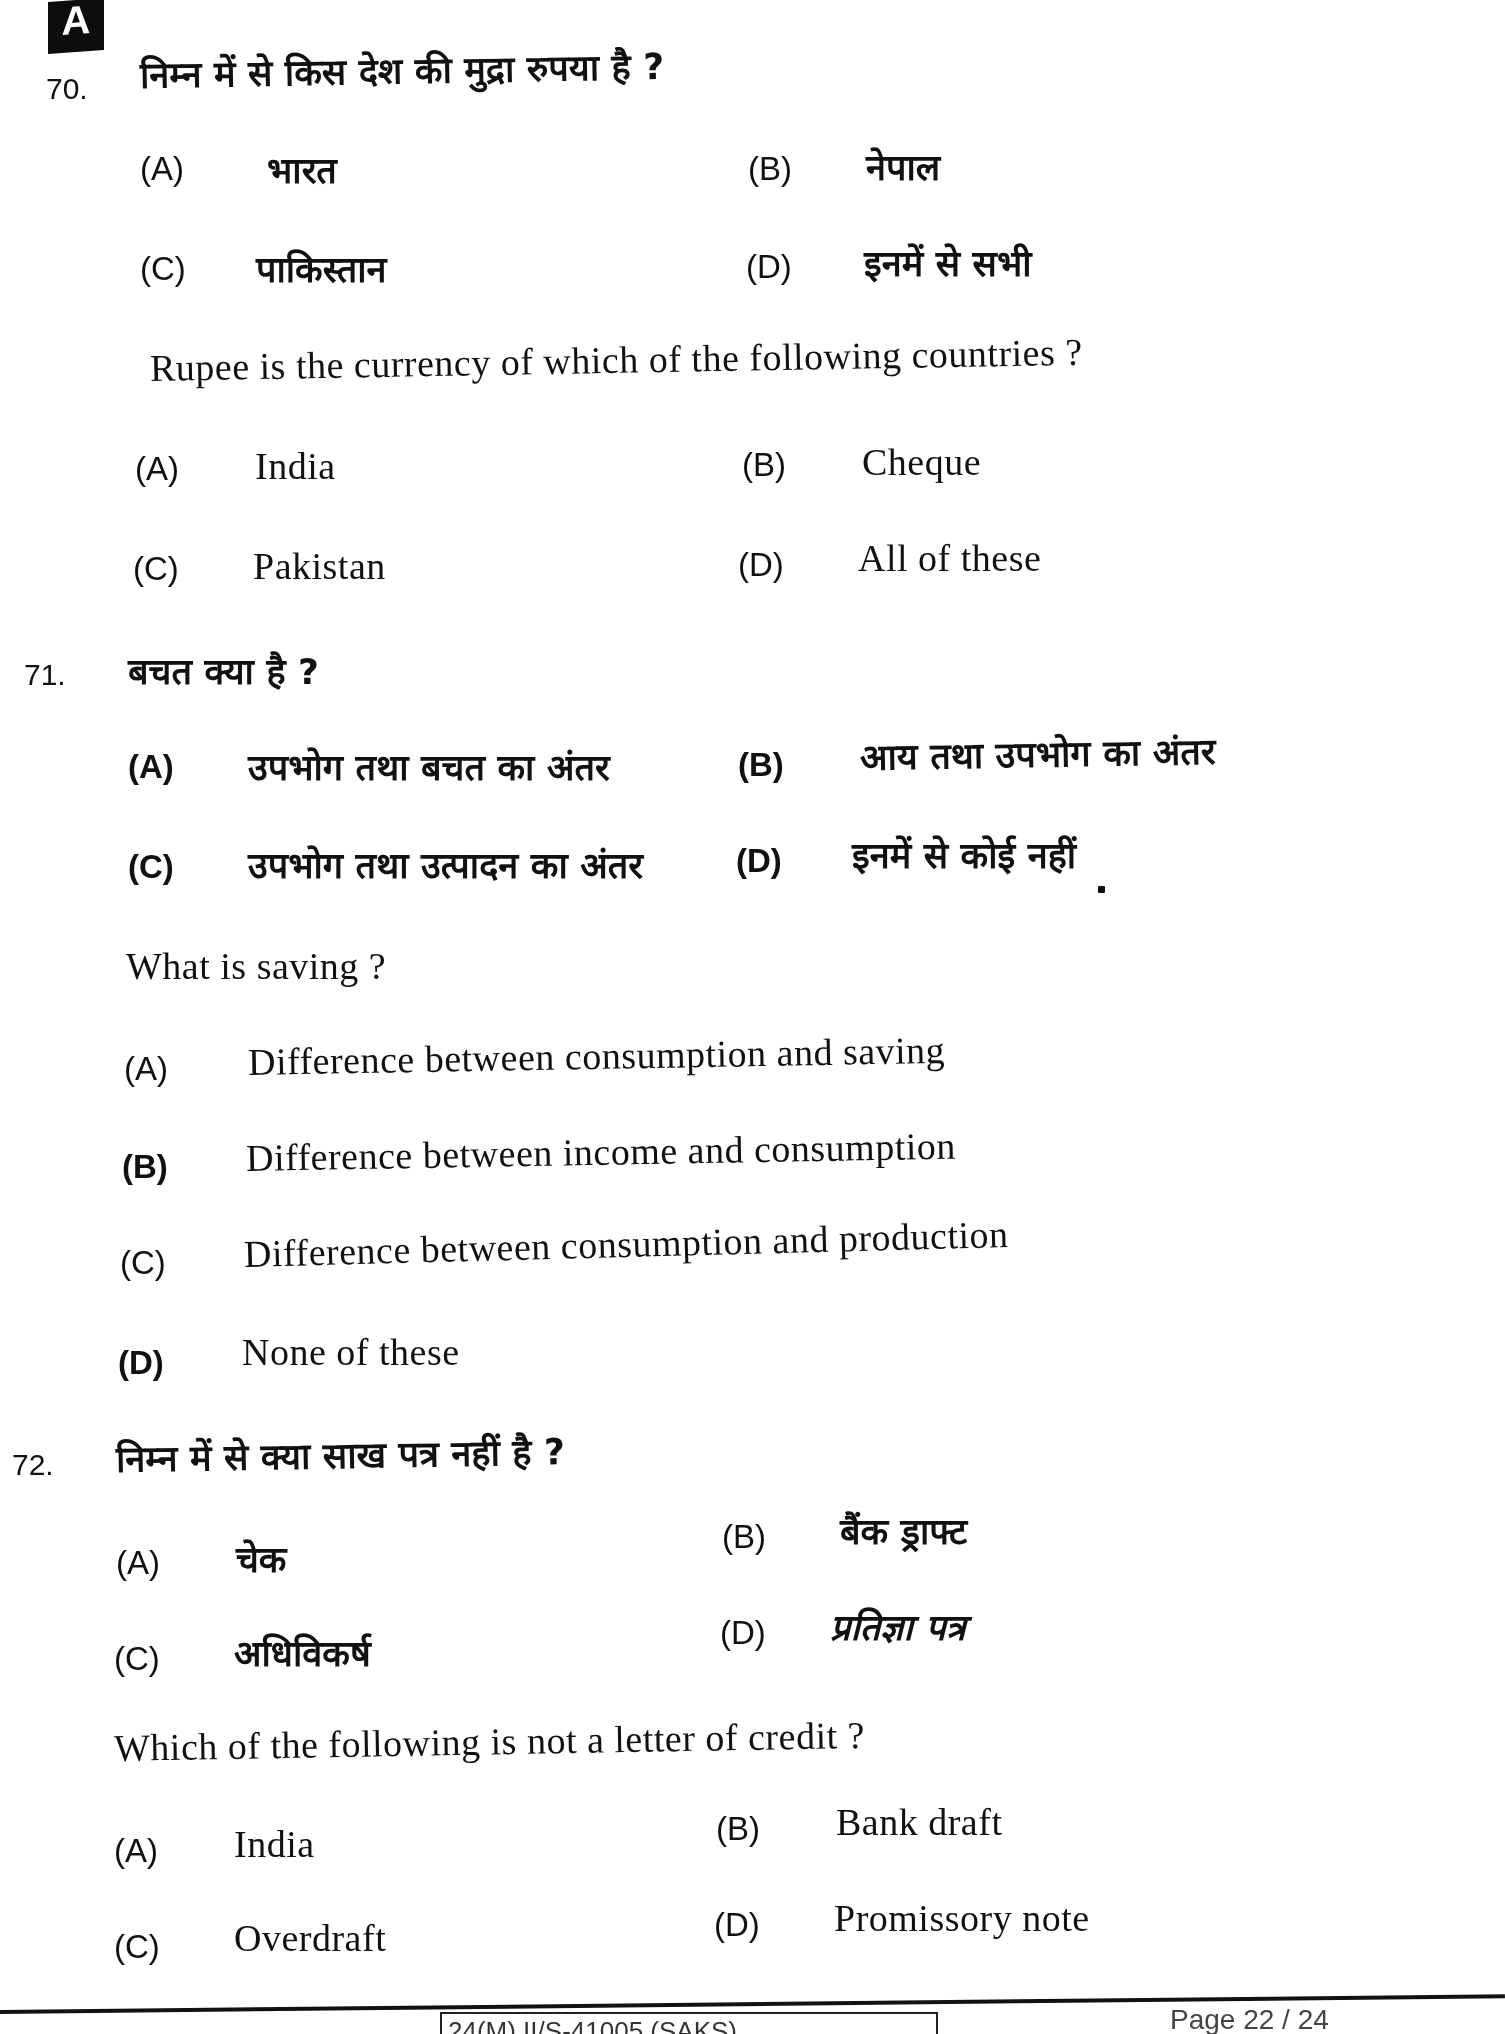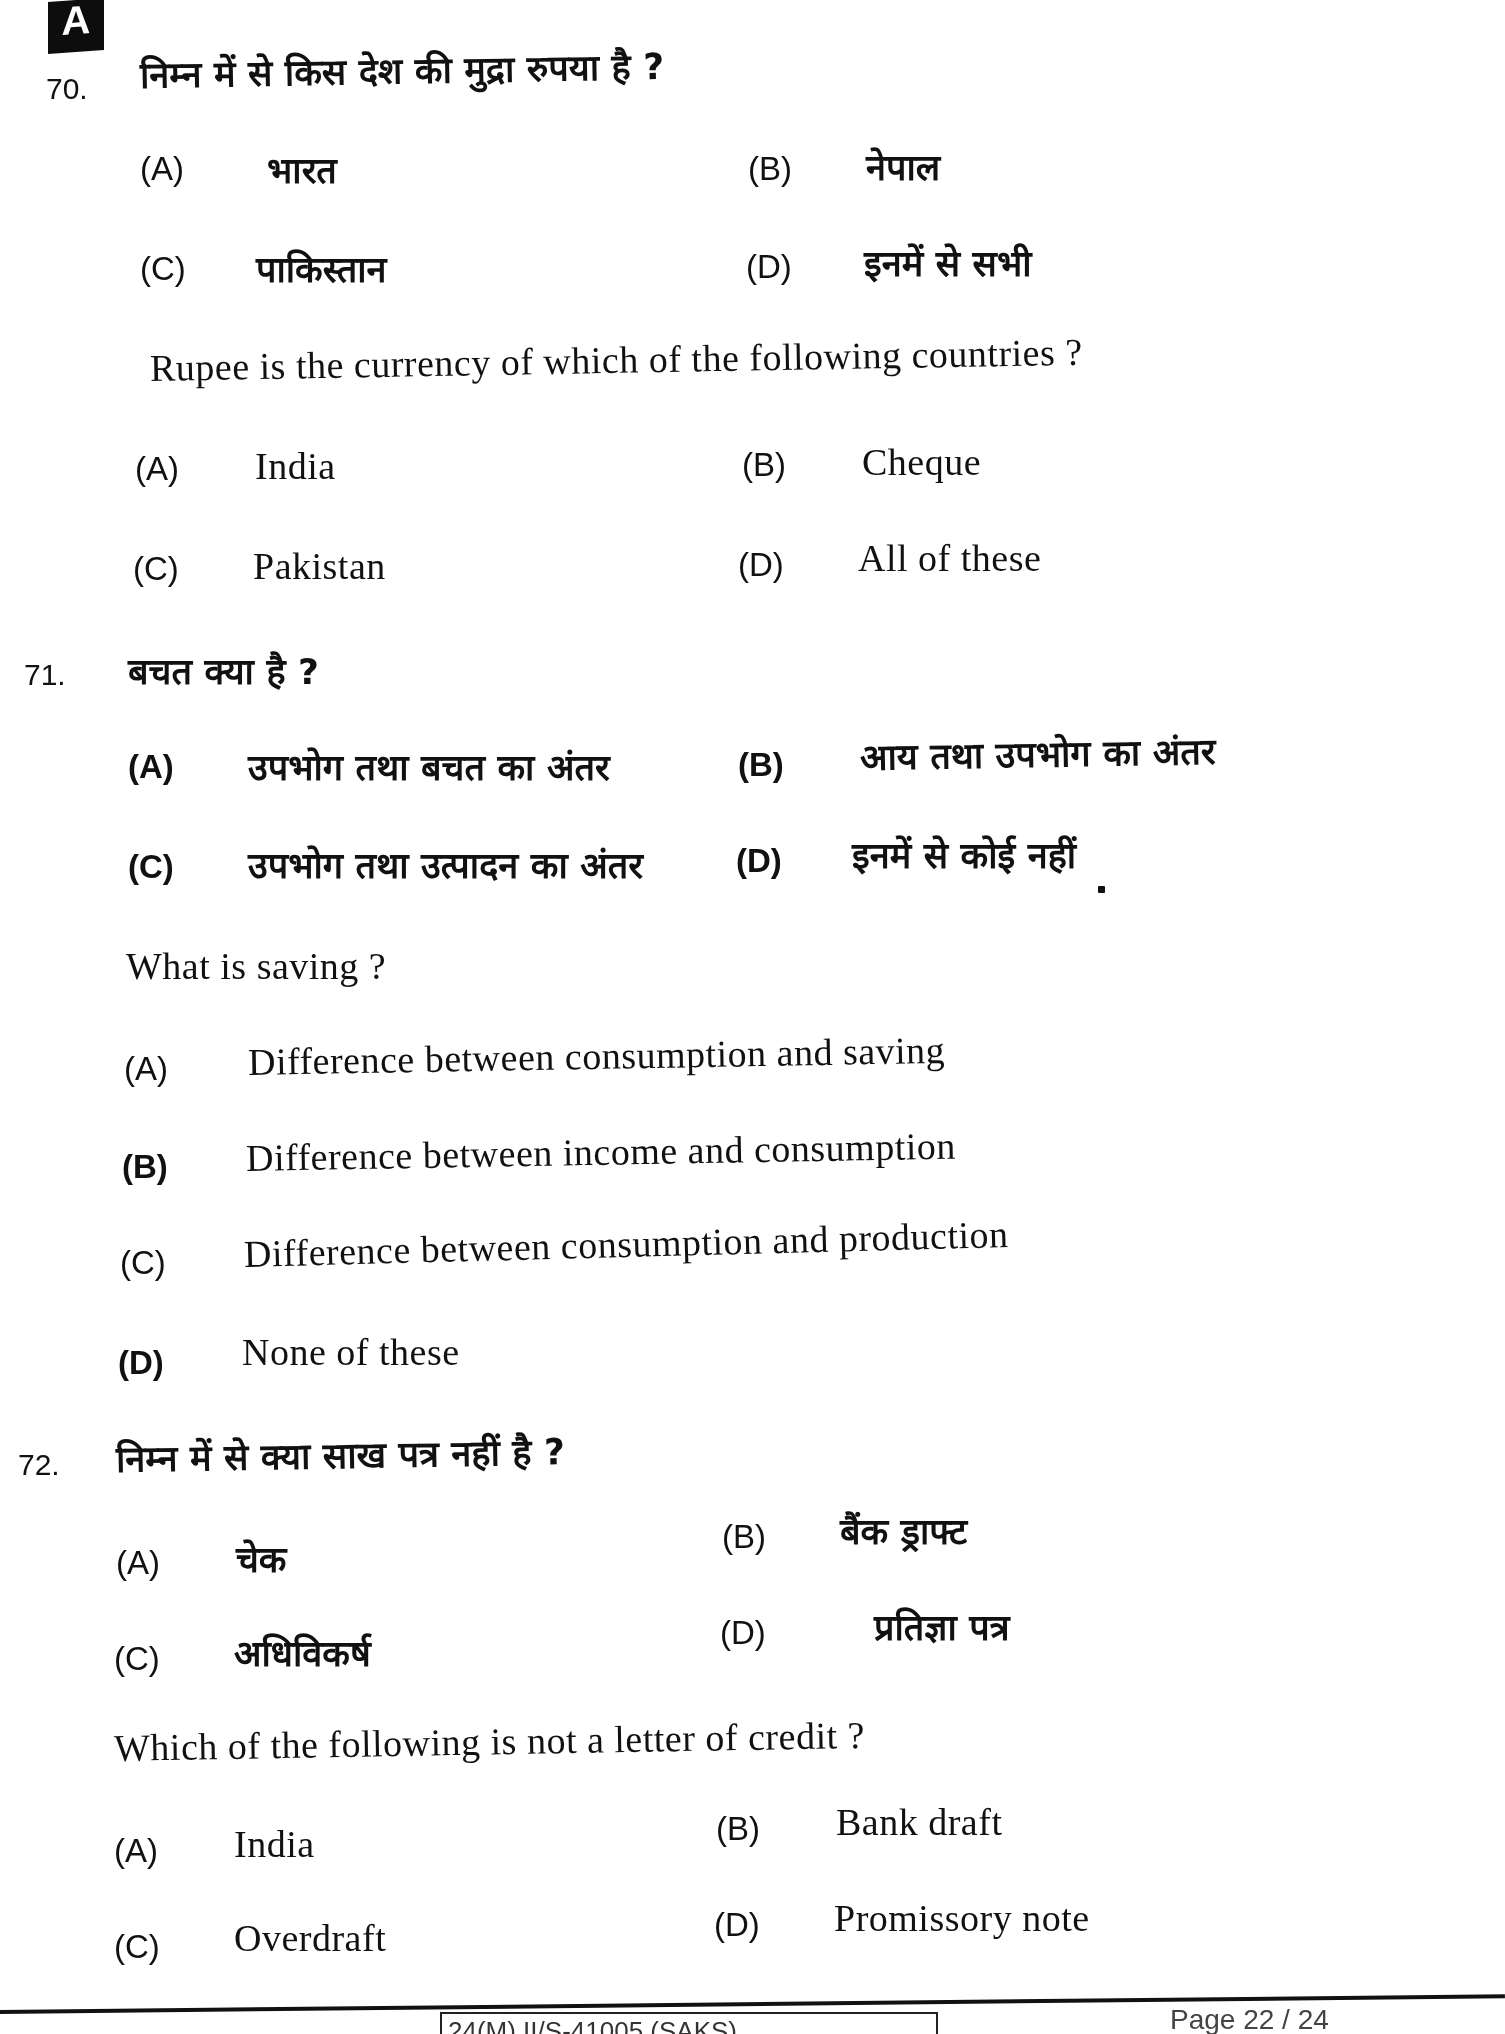--- a/index.html
+++ b/index.html
@@ -149,32 +149,32 @@
     <div class="abs eng tilt-up" style="left:246px; top:1136px;">Difference between income and consumption</div>
 
     <div class="abs label" style="left:120px; top:1244px;">(C)</div>
     <div class="abs eng tilt-up2" style="left:244px; top:1232px;">Difference between consumption and production</div>
 
     <div class="abs label bold" style="left:118px; top:1344px;">(D)</div>
     <div class="abs eng" style="left:242px; top:1330px;">None of these</div>
   </div>
 
   <div>
-    <div class="abs qnum" style="left:18px; top:1448px;">72.</div>
+    <div class="abs qnum" style="left:12px; top:1448px;">72.</div>
     <div class="abs hindi tilt-up" style="left:116px; top:1434px;">निम्न में से क्या साख पत्र नहीं है ?</div>
 
     <div class="abs label" style="left:116px; top:1544px;">(A)</div>
     <div class="abs hindi" style="left:236px; top:1534px;">चेक</div>
     <div class="abs label" style="left:722px; top:1518px;">(B)</div>
     <div class="abs hindi" style="left:840px; top:1506px;">बैंक ड्राफ्ट</div>
 
     <div class="abs label" style="left:114px; top:1640px;">(C)</div>
     <div class="abs hindi" style="left:234px; top:1628px;">अधिविकर्ष</div>
     <div class="abs label" style="left:720px; top:1614px;">(D)</div>
-    <div class="abs hindi" style="left:874px; top:1602px;">प्रतिज्ञा पत्र</div>
+    <div class="abs hindi" style="left:830px; top:1602px;font-style:italic;">प्रतिज्ञा पत्र</div>
 
     <div class="abs eng tilt-up" style="left:114px; top:1726px;">Which of the following is not a letter of credit ?</div>
 
     <div class="abs label" style="left:114px; top:1832px;">(A)</div>
     <div class="abs eng" style="left:234px; top:1822px;">India</div>
     <div class="abs label" style="left:716px; top:1810px;">(B)</div>
     <div class="abs eng" style="left:836px; top:1800px;">Bank draft</div>
 
     <div class="abs label" style="left:114px; top:1928px;">(C)</div>
     <div class="abs eng" style="left:234px; top:1916px;">Overdraft</div>

